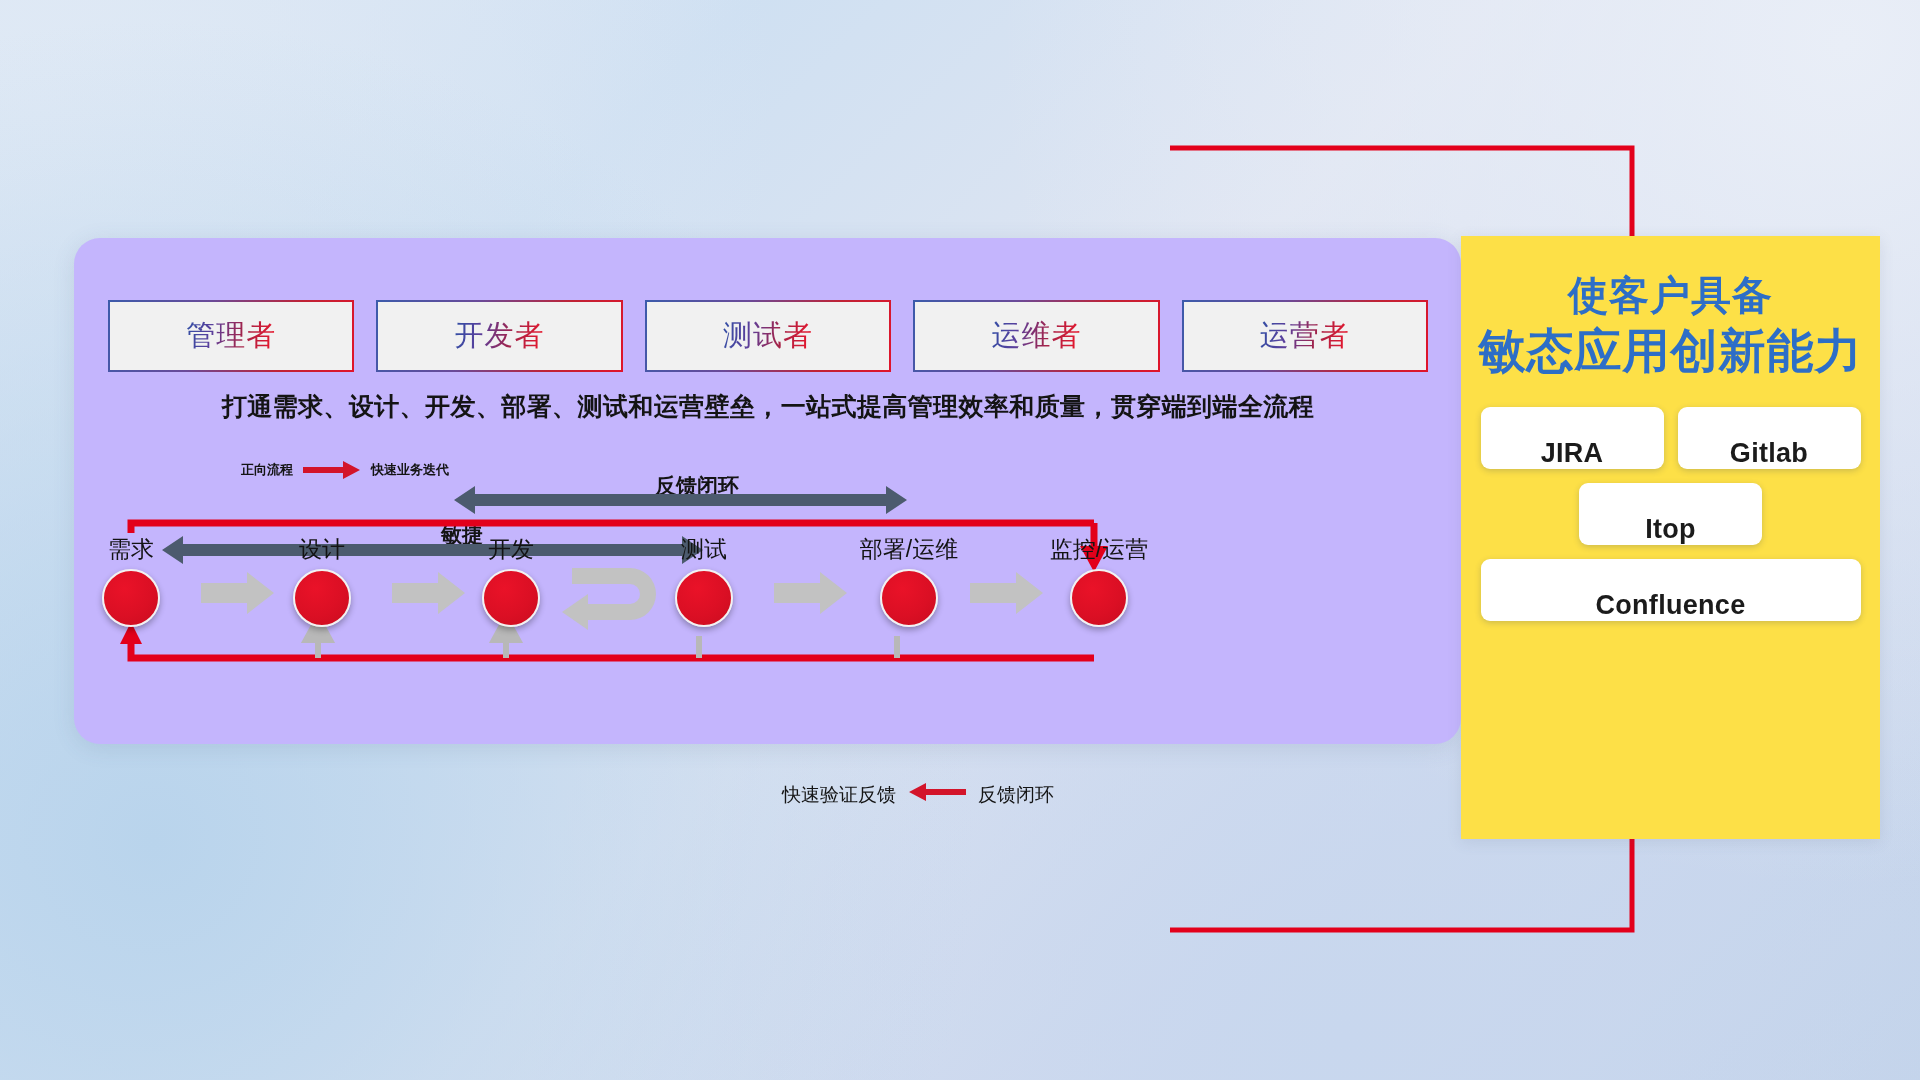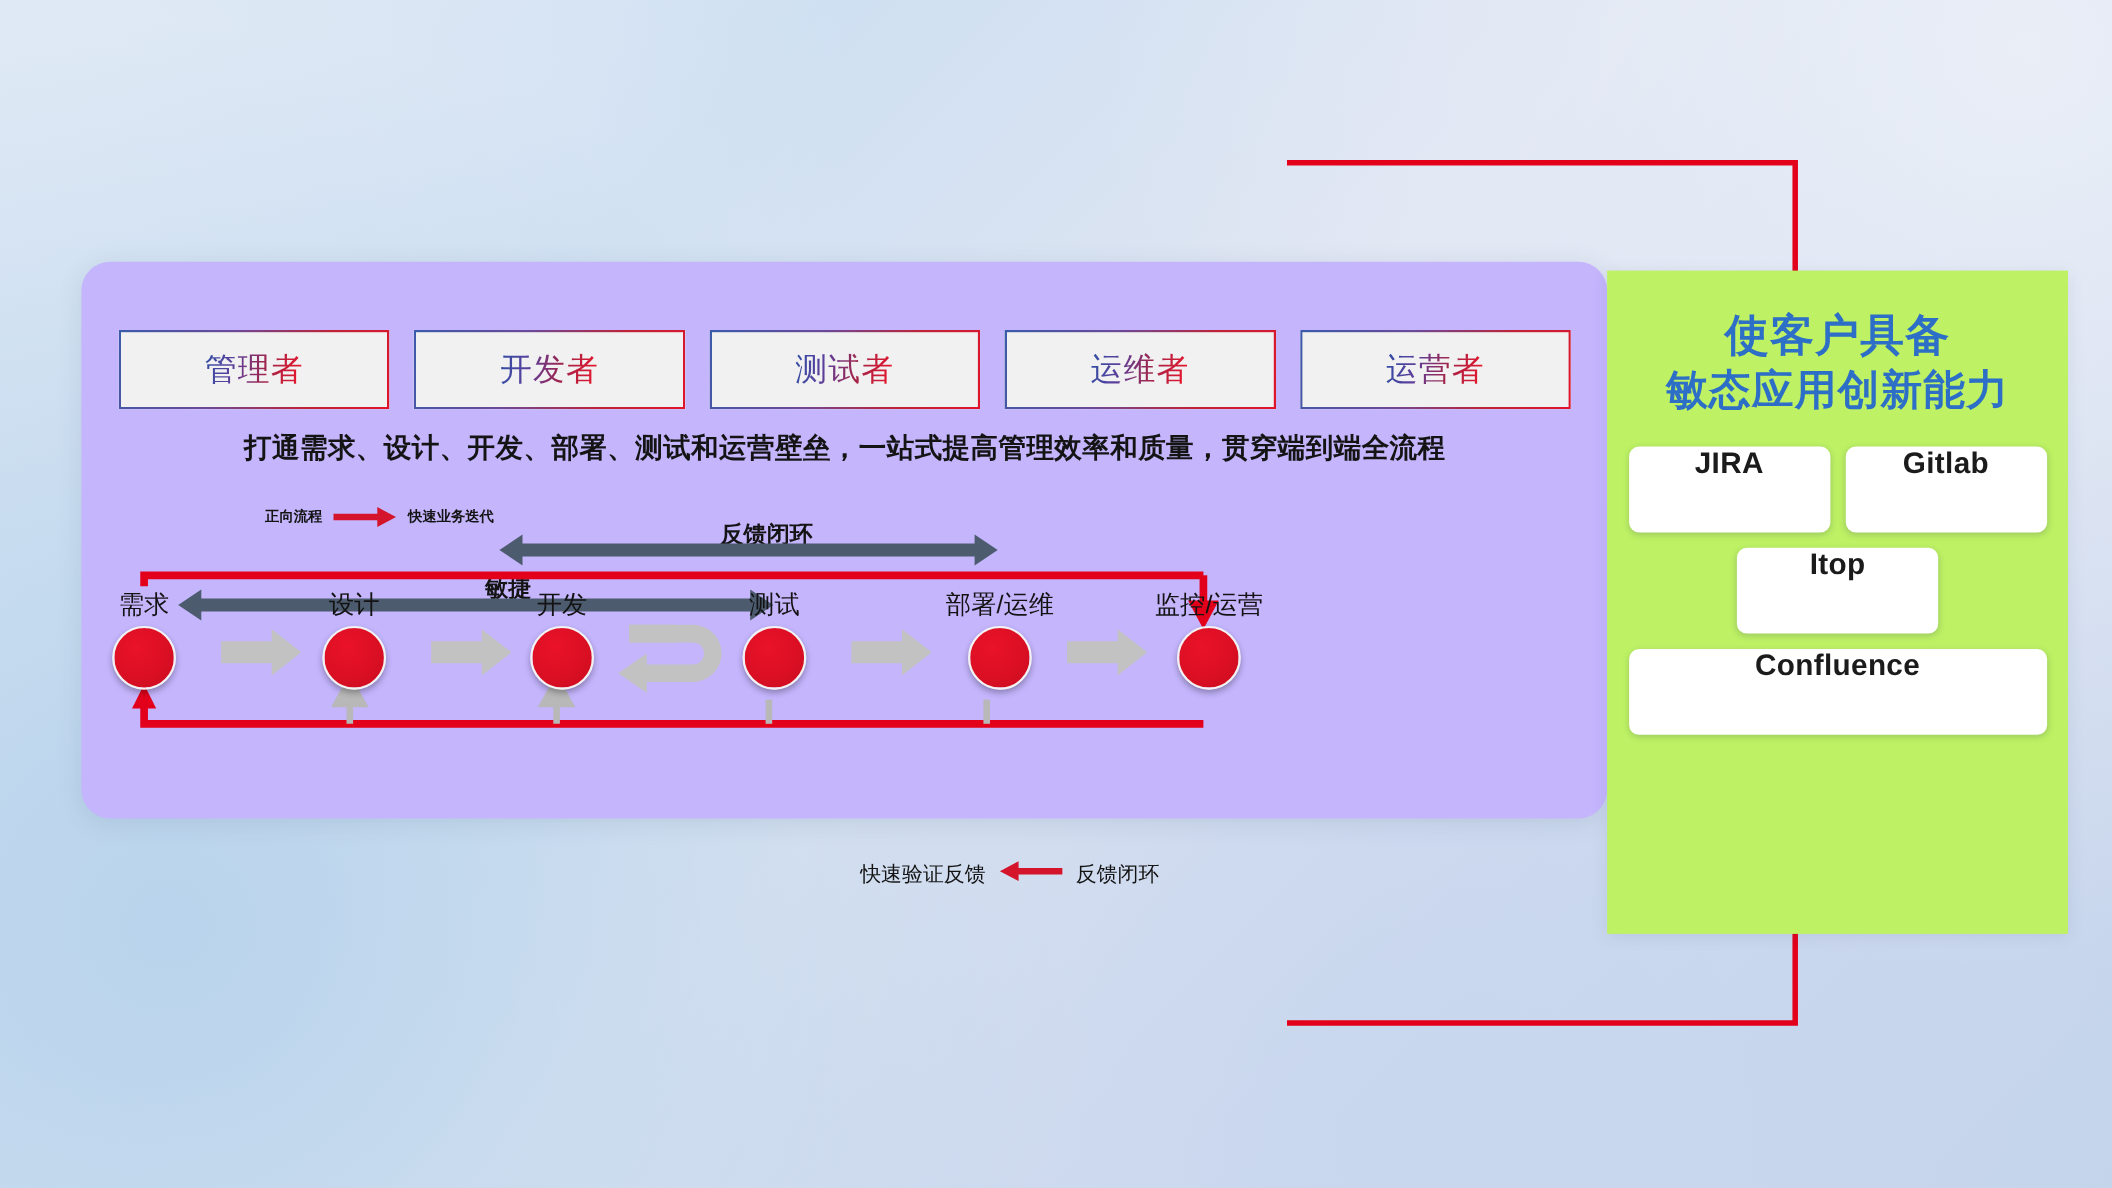--- a/index.html
+++ b/index.html
@@ -118,47 +118,47 @@
     width: 58px; height: 58px; margin: 0 auto;
     border-radius: 50%;
     background: radial-gradient(circle at 38% 32%, #ea1228 0%, #db0f24 55%, #c90c1f 100%);
     border: 2px solid #f2f2f2;
     box-shadow: 0 3px 6px rgba(0,0,0,0.30);
   }
 
   
   .panel {
     position: absolute;
-    left: 1461px; top: 246px;
+    left: 1461px; top: 236px;
     width: 419px; height: 603px;
-    background: #bef264;
+    background: #fde047;
     box-shadow: 0 3px 14px rgba(70,90,120,0.12);
   }
   .panel-title {
     text-align: center;
     color: #2d6ec7;
     font-weight: bold;
     font-size: 40px;
     line-height: 1.28;
     padding-top: 34px;
     letter-spacing: 1px;
     white-space: nowrap;
   }
-  .panel-title .l2 { font-size: 38px; text-align: center; }
+  .panel-title .l2 { font-size: 47px; text-align: center; }
   .tools {
     margin: 26px 10px 0 10px;
     display: flex; flex-wrap: wrap; gap: 14px 14px;
     justify-content: center;
   }
   .tool {
     background: #ffffff;
     border-radius: 9px;
     box-shadow: 0 2px 6px rgba(40,60,90,0.22);
-    height: 78px;
-    display: flex; align-items: flex-start; justify-content: center;
+    height: 62px;
+    display: flex; align-items: flex-end; justify-content: center;
     font-weight: bold;
     font-size: 27px;
     color: #1b1b1b;
     letter-spacing: 0.3px;
   }
   .tool.half { width: 183px; }
   .tool.full { width: 380px; }
 </style>
 </head>
 <body>

